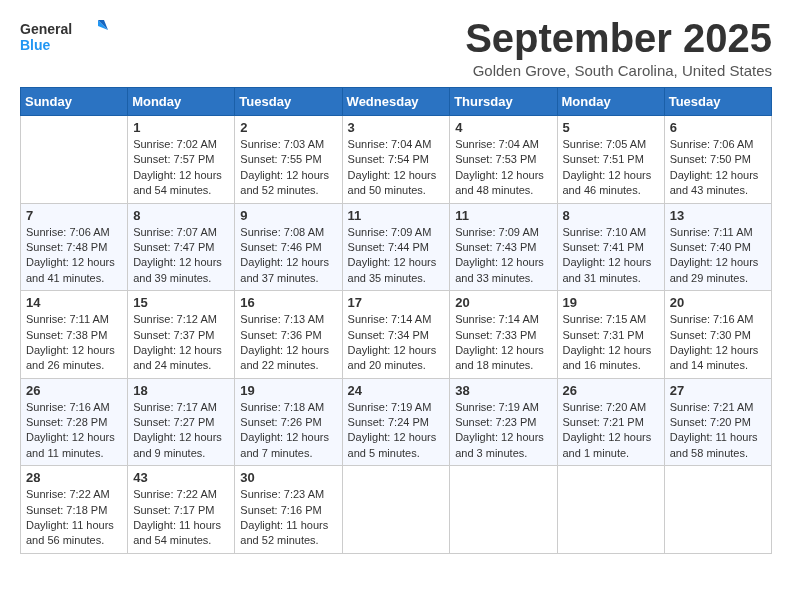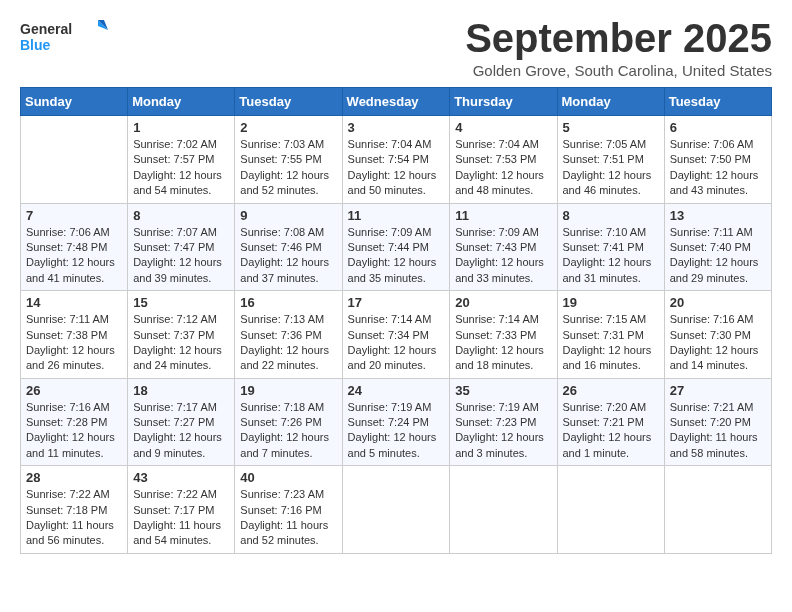--- a/index.html
+++ b/index.html
@@ -212,21 +212,21 @@
         </td>
         <td>
           <span class="day-number">19</span>
           <div class="day-info">Sunrise: 7:18 AM<br>Sunset: 7:26 PM<br>Daylight: 12 hours and 7 minutes.</div>
         </td>
         <td>
           <span class="day-number">24</span>
           <div class="day-info">Sunrise: 7:19 AM<br>Sunset: 7:24 PM<br>Daylight: 12 hours and 5 minutes.</div>
         </td>
         <td>
-          <span class="day-number">35</span>
+          <span class="day-number">38</span>
           <div class="day-info">Sunrise: 7:19 AM<br>Sunset: 7:23 PM<br>Daylight: 12 hours and 3 minutes.</div>
         </td>
         <td>
           <span class="day-number">26</span>
           <div class="day-info">Sunrise: 7:20 AM<br>Sunset: 7:21 PM<br>Daylight: 12 hours and 1 minute.</div>
         </td>
         <td>
           <span class="day-number">27</span>
           <div class="day-info">Sunrise: 7:21 AM<br>Sunset: 7:20 PM<br>Daylight: 11 hours and 58 minutes.</div>
         </td>
@@ -234,21 +234,21 @@
       <tr>
         <td>
           <span class="day-number">28</span>
           <div class="day-info">Sunrise: 7:22 AM<br>Sunset: 7:18 PM<br>Daylight: 11 hours and 56 minutes.</div>
         </td>
         <td>
           <span class="day-number">43</span>
           <div class="day-info">Sunrise: 7:22 AM<br>Sunset: 7:17 PM<br>Daylight: 11 hours and 54 minutes.</div>
         </td>
         <td>
-          <span class="day-number">40</span>
+          <span class="day-number">30</span>
           <div class="day-info">Sunrise: 7:23 AM<br>Sunset: 7:16 PM<br>Daylight: 11 hours and 52 minutes.</div>
         </td>
         <td class="empty-cell"></td>
         <td class="empty-cell"></td>
         <td class="empty-cell"></td>
         <td class="empty-cell"></td>
       </tr>
     </tbody>
 </table>
 

